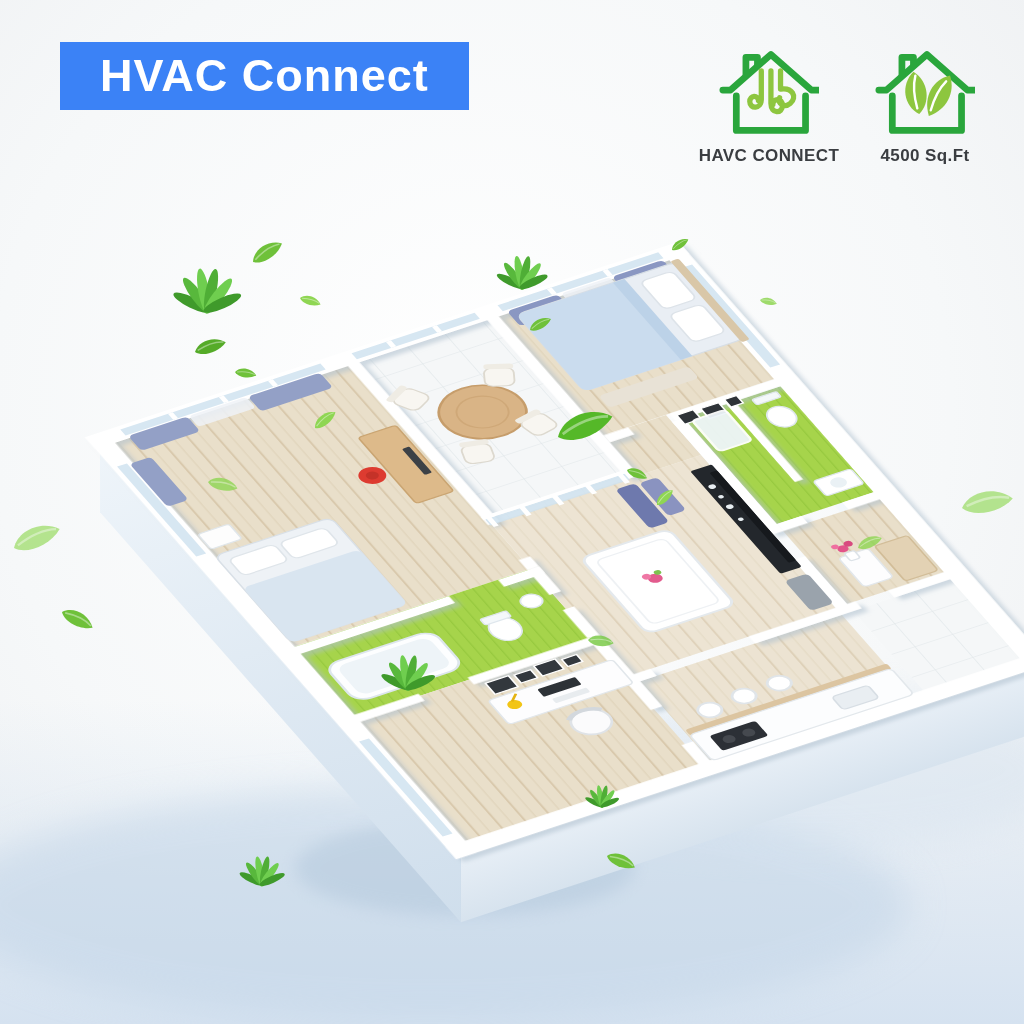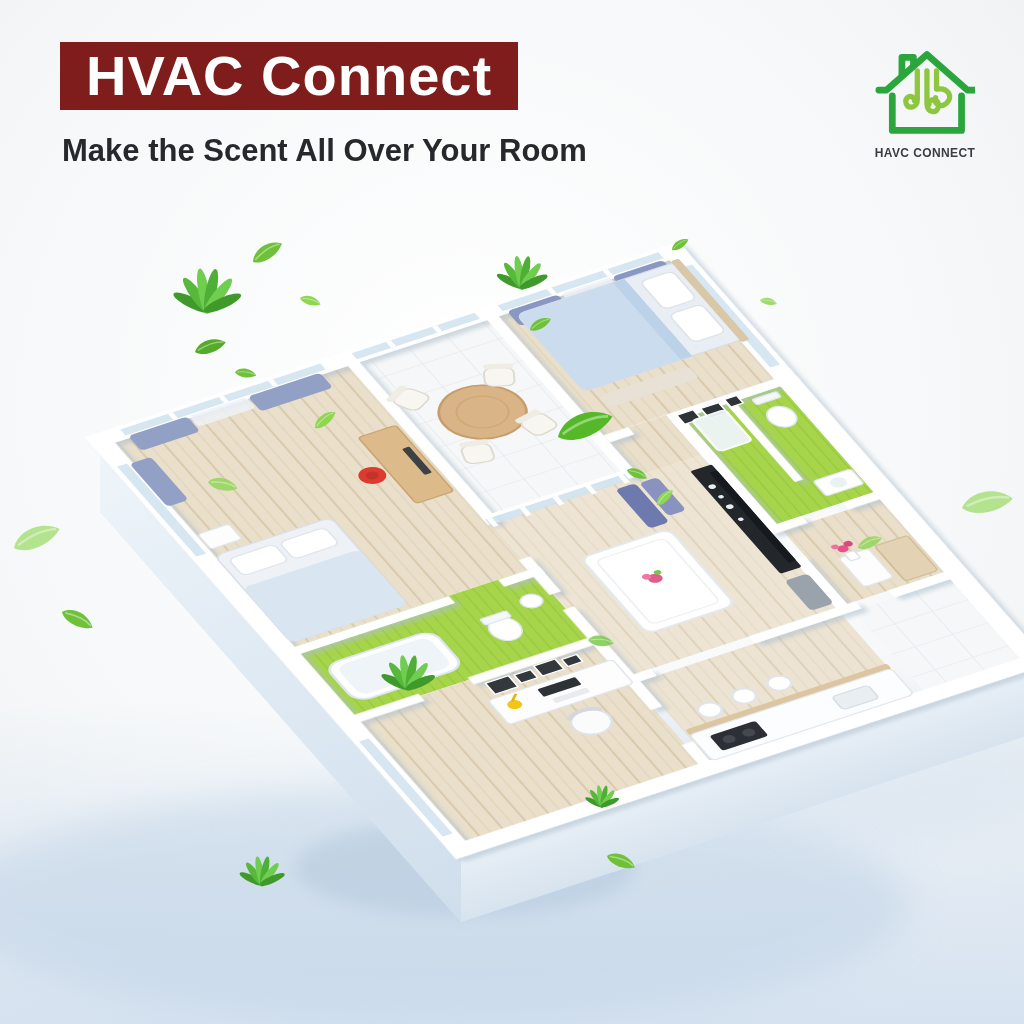--- a/index.html
+++ b/index.html
@@ -4,37 +4,37 @@
 <style>
   html,body{margin:0;padding:0;}
   body{
     width:1024px;height:1024px;position:relative;overflow:hidden;
     background:#f2f4f6;
     font-family:"Liberation Sans", sans-serif;
   }
   .scene{position:absolute;left:0;top:0;width:1024px;height:1024px;}
   .banner{
     position:absolute;left:60px;top:42px;
-    background:#7f1d1d;color:#ffffff;
-    font-size:56px;line-height:68px;font-weight:bold;letter-spacing:1px;
-    padding:0 26px;white-space:nowrap;
+    background:#3b82f6;color:#ffffff;
+    font-size:45px;line-height:68px;font-weight:bold;letter-spacing:1px;
+    padding:0 40px;white-space:nowrap;
   }
   .subtitle{
     position:absolute;left:62px;top:130px;
     font-size:31px;line-height:41px;font-weight:bold;color:#26282b;
     white-space:nowrap;
   }
   .badges{
     position:absolute;top:44px;right:34px;
     display:flex;gap:26px;
   }
   .badge{width:130px;display:flex;flex-direction:column;align-items:center;}
   .badge svg{width:100px;height:94px;display:block;}
   .badge-label{
-    margin-top:8px;font-size:12px;font-weight:bold;color:#3a3d41;
+    margin-top:8px;font-size:17px;font-weight:bold;color:#3a3d41;
     letter-spacing:.4px;white-space:nowrap;
   }
 </style>
 </head>
 <body>
 
 <svg class="scene" viewBox="0 0 1024 1024" aria-hidden="true">
   <defs>
     <radialGradient id="bgGlow" cx="46%" cy="40%" r="72%">
       <stop offset="0" stop-color="#ffffff"></stop>
@@ -336,33 +336,46 @@
     <use href="#leaf" fill="#6fc13a" transform="translate(672 250) rotate(-30) scale(0.45)"></use>
     <use href="#leaf" fill="#8fd653" opacity="0.85" transform="translate(760 300) rotate(15) scale(0.4)"></use>
   </g>
 </svg>
 
 <div class="banner">
   <span>HVAC Connect</span>
 </div>
 
 <div class="subtitle">
-  <div>Make the Scent All Over Your Room</div>
 </div>
 
 <div class="badges">
 
   <div class="badge">
     <svg viewBox="0 0 104 96">
       <g fill="none" stroke-linecap="round" stroke-linejoin="round">
         <path d="M4 47 L12 47 L54 10 L96 47 L104 47" stroke-width="7" stroke="#2aa63c"></path>
         <path d="M28 31 L28 13 L40 13 L40 21" stroke-width="7" stroke="#2aa63c"></path>
         <path d="M18 53 L18 89 L90 89 L90 53" stroke-width="7" stroke="#2aa63c"></path>
         <path d="M44 27 V57 C44 67 32 67 32 59 C32 52 41 52 41 58" stroke-width="5.5" stroke="#8dc63f"></path>
         <path d="M54 27 V61 C54 72 66 72 66 63 C66 55 56 55 56 62" stroke-width="5.5" stroke="#8dc63f"></path>
         <path d="M64 27 V46 C76 44 82 54 74 61 C68 66 61 61 63 55" stroke-width="5.5" stroke="#8dc63f"></path>
       </g>
     </svg>
     <div class="badge-label">HAVC CONNECT</div>
   </div>
 
+  <div class="badge">
+    <svg viewBox="0 0 104 96">
+      <g fill="none" stroke-linecap="round" stroke-linejoin="round">
+        <path d="M4 47 L12 47 L54 10 L96 47 L104 47" stroke-width="7" stroke="#2aa63c"></path>
+        <path d="M28 31 L28 13 L40 13 L40 21" stroke-width="7" stroke="#2aa63c"></path>
+        <path d="M18 53 L18 89 L90 89 L90 53" stroke-width="7" stroke="#2aa63c"></path>
+      </g>
+      <path d="M46 72 C30 64 26 42 40 28 C56 38 58 60 46 72 Z" fill="#8dc63f"></path>
+      <path d="M44 66 C40 52 40 40 42 32" stroke="#ffffff" stroke-width="2.5" fill="none" stroke-linecap="round"></path>
+      <path d="M56 74 C74 68 84 50 78 32 C60 36 50 54 56 74 Z" fill="#8dc63f"></path>
+      <path d="M58 68 C62 54 68 44 74 38" stroke="#ffffff" stroke-width="2.5" fill="none" stroke-linecap="round"></path>
+    </svg>
+    <div class="badge-label">4500 Sq.Ft</div>
+  </div>
 
 </div>
 
 </body></html>

